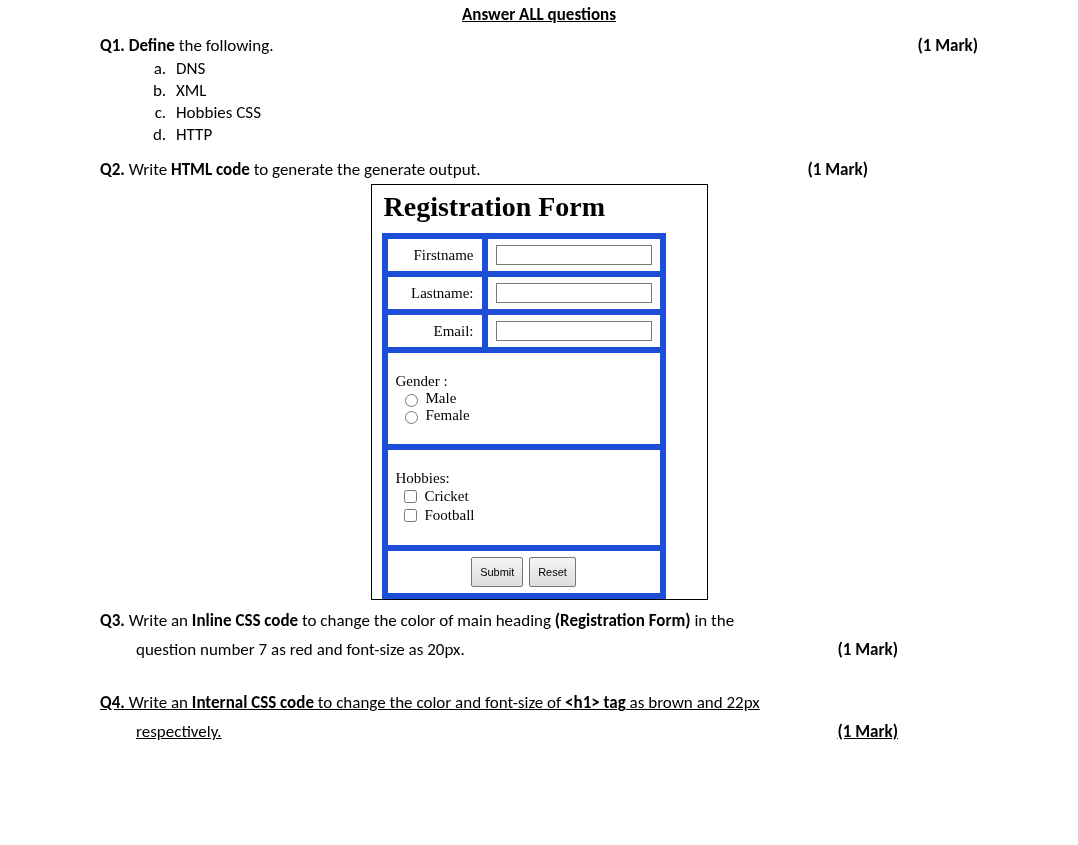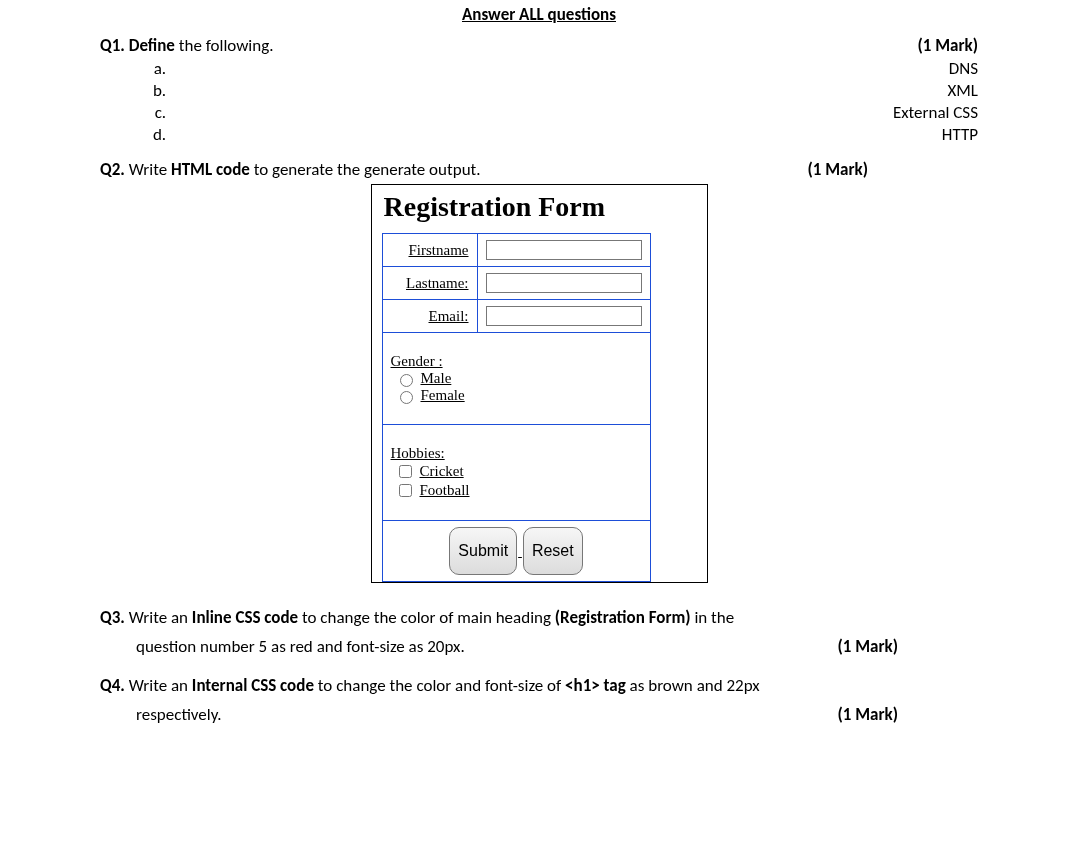--- a/index.html
+++ b/index.html
@@ -37,47 +37,45 @@
   .qnum {
     font-weight: bold;
   }
   .qbold {
     font-weight: bold;
   }
   ol.alpha {
     list-style-type: lower-alpha;
     margin: 2px 0 14px 40px;
     padding-left: 30px;
-    text-align: right;
   }
   ol.alpha li {
     padding-left: 6px;
     margin: 1px 0;
   }
   .form-figure {
     border: 1px solid #000;
     width: 335px;
-    margin: 4px auto 24px auto;
+    margin: 4px auto 10px auto;
     font-family: "Times New Roman", Times, serif;
   }
   .form-heading {
     font-size: 28px;
     font-weight: bold;
     margin: 6px 0 10px 12px;
   }
   .form-table {
     border-collapse: collapse;
     margin: 0 0 0 10px;
   }
   .form-table td {
-    border: 1px solid #1d4ed8;
+    border: 6px solid #1d4ed8;
     padding: 6px 8px;
     font-size: 15px;
     vertical-align: middle;
-    text-decoration: underline;
   }
   .lbl-cell {
     text-align: right;
     width: 78px;
   }
   .inp-cell input[type="text"] {
     width: 150px;
     height: 16px;
     border: 1px solid #777;
     background: #fff;
@@ -93,25 +91,25 @@
   }
   .opt-row input {
     margin-right: 8px;
   }
   .btn-row {
     text-align: center;
     padding: 6px 8px !important;
   }
   .btn {
     font-family: Arial, sans-serif;
-    font-size: 16px;
-    padding: 14px 8px;
+    font-size: 11px;
+    padding: 8px 8px;
     border: 1px solid #777;
     background: linear-gradient(#f6f6f6,#dcdcdc);
-    border-radius: 10px;
+    border-radius: 2px;
     margin: 0 1px;
   }
   .indent-cont {
     margin-left: 36px;
   }
   .q3block, .q4block {
     margin-top: 8px;
   }
 </style>
 </head>
@@ -124,21 +122,21 @@
   <div class="qrow">
     <div class="qtext">
       <span class="qnum">Q1.</span>
       <span class="qbold">Define</span><span> the following.</span>
     </div>
     <div class="mark">(1 Mark)</div>
   </div>
   <ol class="alpha">
     <li>DNS</li>
     <li>XML</li>
-    <li>External CSS</li>
+    <li>Hobbies CSS</li>
     <li>HTTP</li>
   </ol>
 
   <div class="qrow">
     <div class="qtext">
       <span class="qnum">Q2.</span><span> Write </span><span class="qbold">HTML code</span><span> to generate the generate output.</span>
     </div>
     <div class="mark" style="margin-right:110px;">(1 Mark)</div>
   </div>
 
@@ -192,26 +190,26 @@
       </tr>
     </tbody>
       </table>
   </div>
 
   <div class="q3block">
     <div>
       <span class="qnum">Q3.</span><span> Write an </span><span class="qbold">Inline CSS code</span><span> to change the color of main heading </span><span class="qbold">(Registration Form)</span><span> in the</span>
     </div>
     <div class="qrow indent-cont">
-      <div>question number 5 as red and font-size as 20px.</div>
+      <div>question number 7 as red and font-size as 20px.</div>
       <div class="mark" style="margin-right:80px;">(1 Mark)</div>
     </div>
   </div>
 
-  <div class="q4block" style="margin-top:18px;">
+  <div class="q4block" style="margin-top:32px;text-decoration:underline;">
     <div>
       <span class="qnum">Q4.</span><span> Write an </span><span class="qbold">Internal CSS code</span><span> to change the color and font-size of </span><span class="qbold">&lt;h1&gt; tag</span><span> as brown and 22px</span>
     </div>
     <div class="qrow indent-cont">
       <div>respectively.</div>
       <div class="mark" style="margin-right:80px;">(1 Mark)</div>
     </div>
   </div>
 
 </div>

